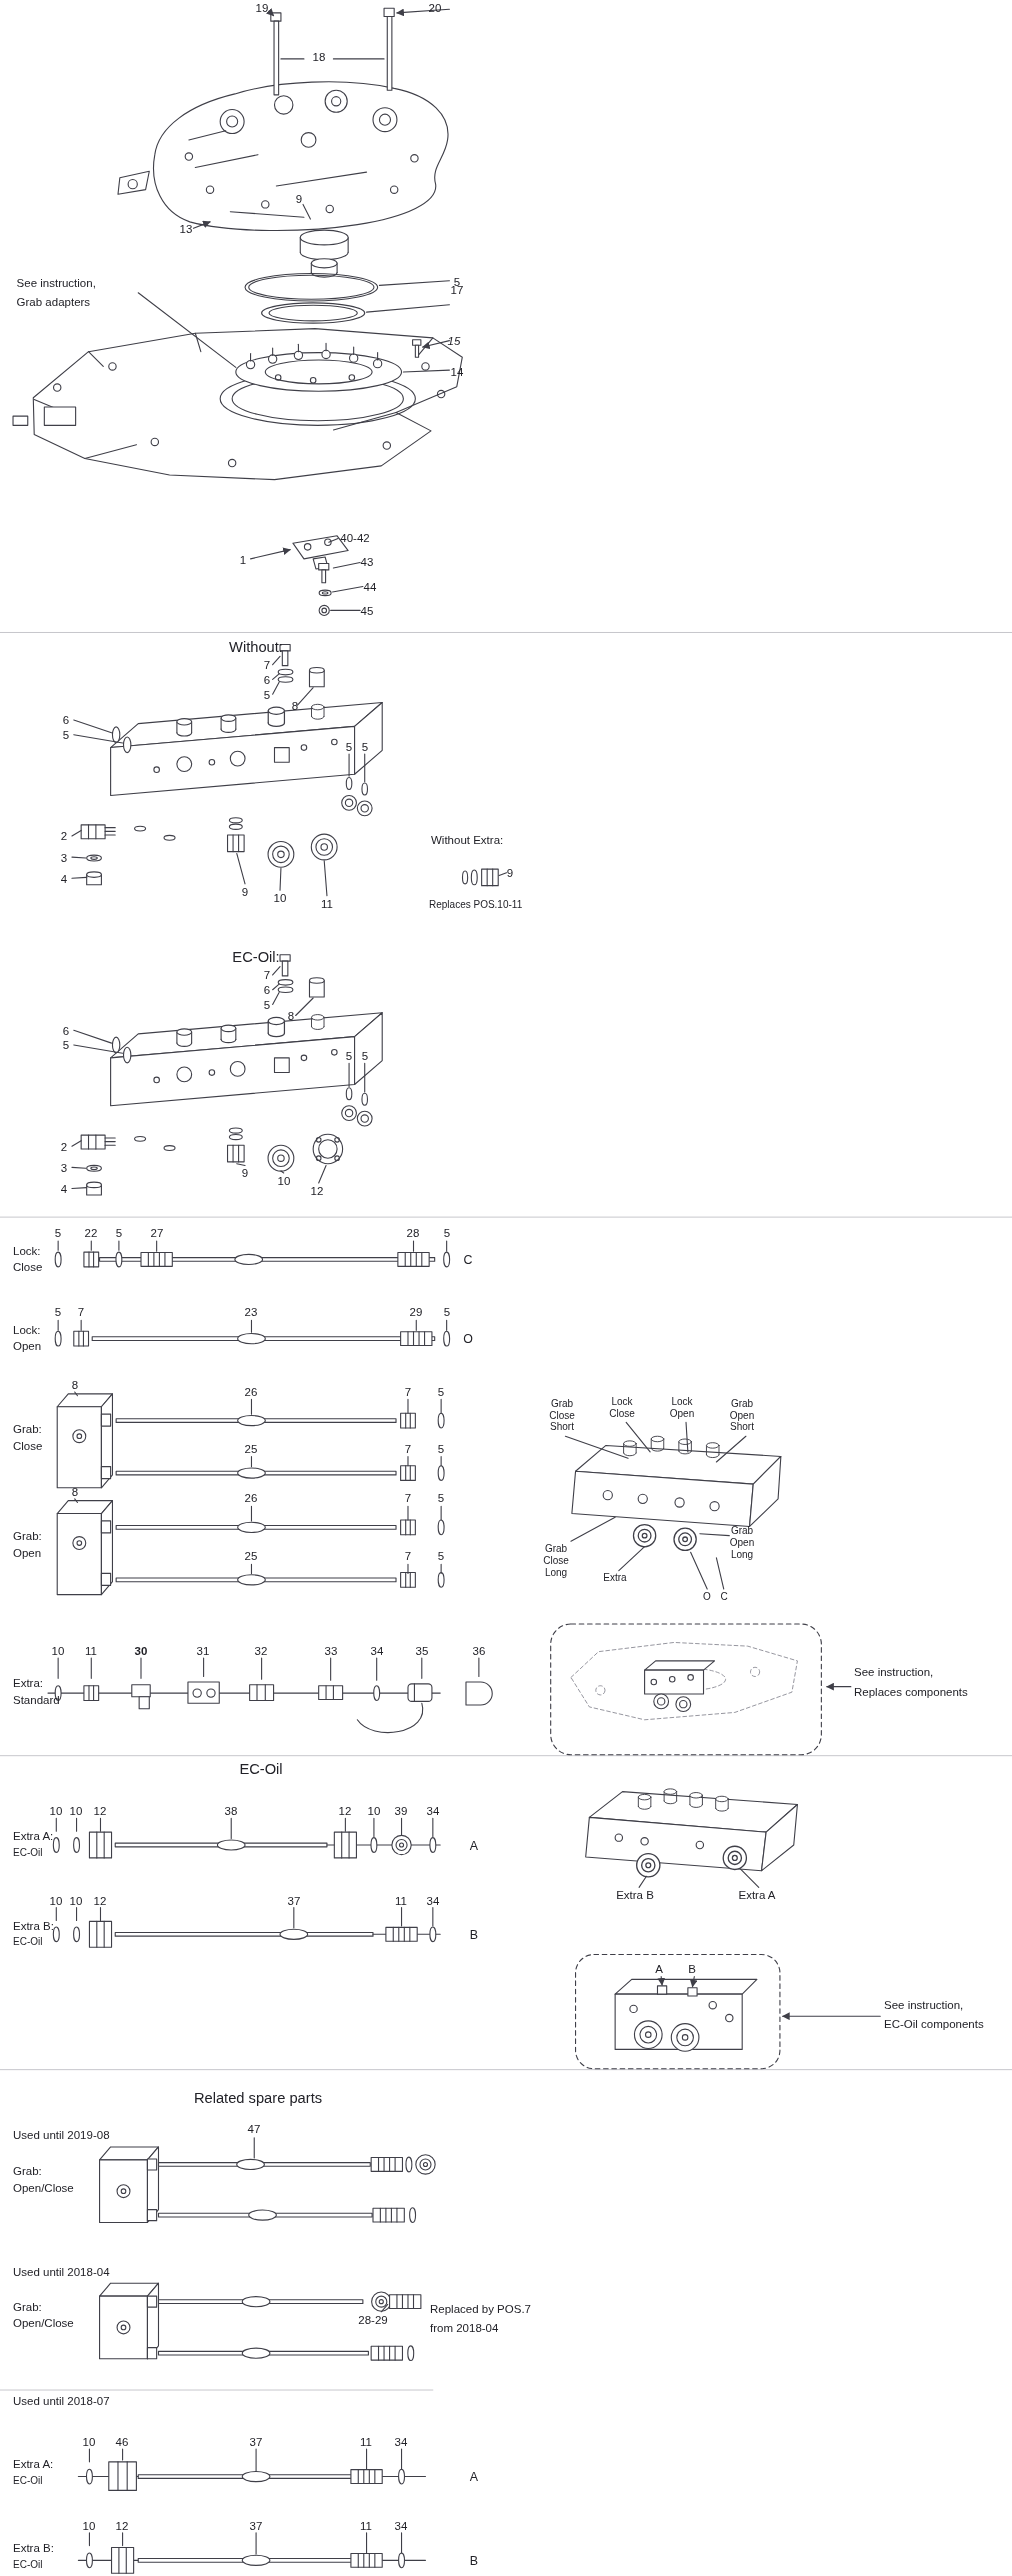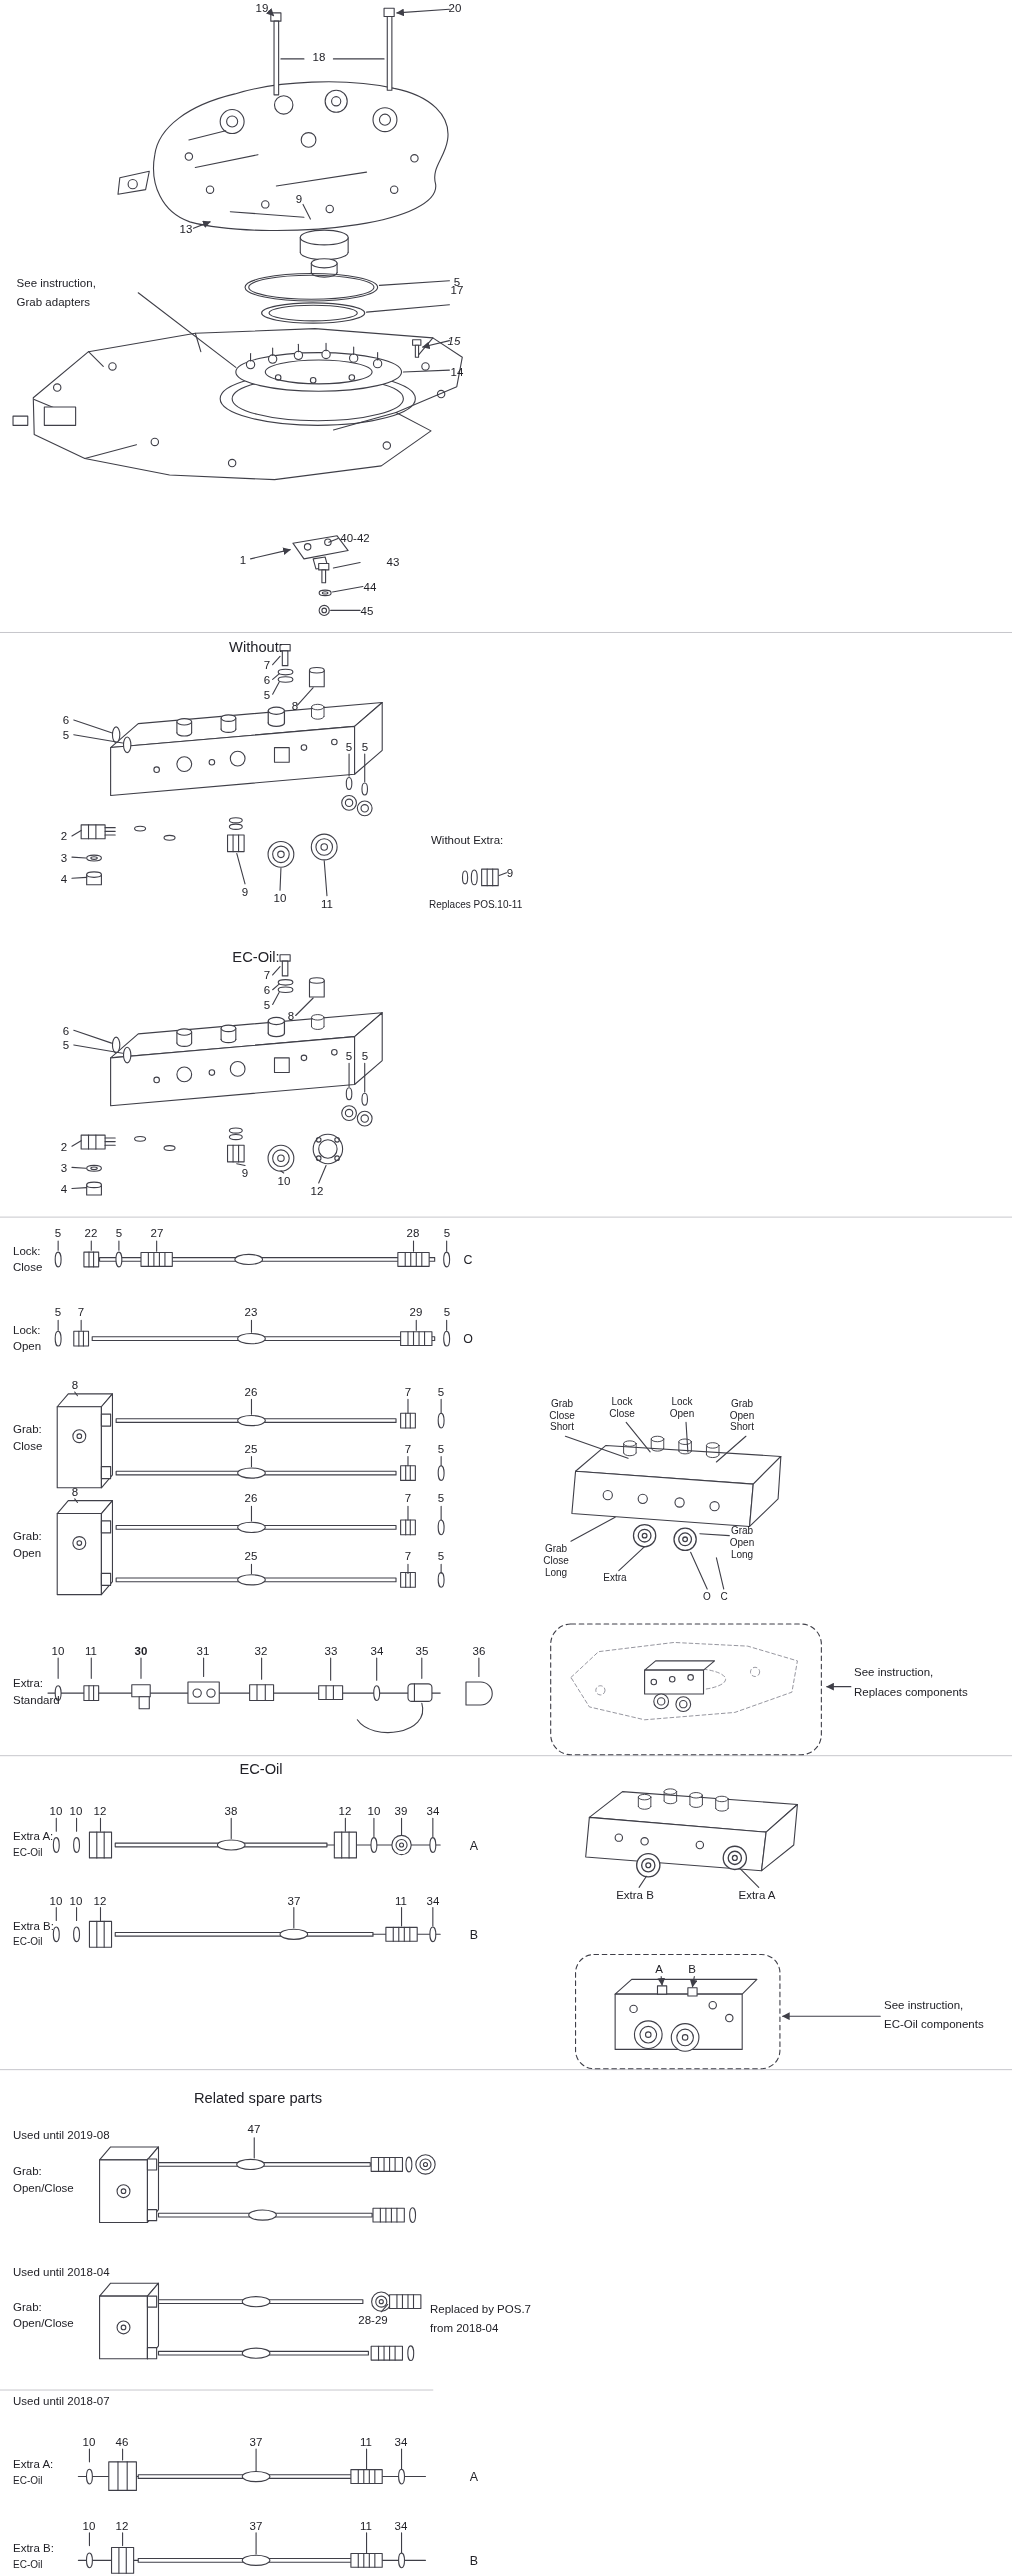--- a/index.html
+++ b/index.html
@@ -523,31 +523,31 @@
 <div class="t title" style="left:258px;top:2090px">Related spare parts</div>
 
 <div class="t" style="left:13px;top:2129px">Used until 2019-08</div>
 <div class="t" style="left:13px;top:2266px">Used until 2018-04</div>
 <div class="t" style="left:430px;top:2303px">Replaced by POS.7</div>
 <div class="t" style="left:430px;top:2322px">from 2018-04</div>
 <div class="t" style="left:13px;top:2395px">Used until 2018-07</div>
 
 <div class="layer">
       <span class="lbl" style="left: 262px; top: 1.8px;">19</span>
-      <span class="lbl" style="left: 455px; top: 1.8px; text-align: right;">20</span>
+      <span class="lbl" style="left: 435px; top: 1.8px; text-align: right;">20</span>
       <span class="lbl" style="left: 319px; top: 51px;">18</span>
       <span class="lbl" style="left: 186px; top: 223px;">13</span>
       <span class="lbl" style="left: 299px; top: 193px;">9</span>
       <span class="lbl" style="left: 457px; top: 276px;">5</span>
       <span class="lbl" style="left: 457px; top: 284px;">17</span>
       <span class="lbl" style="left: 454px; top: 335px; font-style: italic;">15</span>
       <span class="lbl" style="left: 457px; top: 366px;">14</span>
       <span class="lbl" style="left: 243px; top: 554px;">1</span>
       <span class="lbl" style="left: 355px; top: 532px;">40-42</span>
-      <span class="lbl" style="left: 367px; top: 556px; margin-left: 26px;">43</span>
+      <span class="lbl" style="left: 367px; top: 556px;">43</span>
       <span class="lbl" style="left: 370px; top: 581px;">44</span>
       <span class="lbl" style="left: 367px; top: 605px;">45</span>
     </div>
 <div class="layer">
       <span class="lbl" style="left: 267px; top: 659px;">7</span>
       <span class="lbl" style="left: 267px; top: 674px;">6</span>
       <span class="lbl" style="left: 267px; top: 689px;">5</span>
       <span class="lbl" style="left: 295px; top: 700px;">8</span>
       <span class="lbl" style="left: 66px; top: 714px;">6</span>
       <span class="lbl" style="left: 66px; top: 729px;">5</span>

